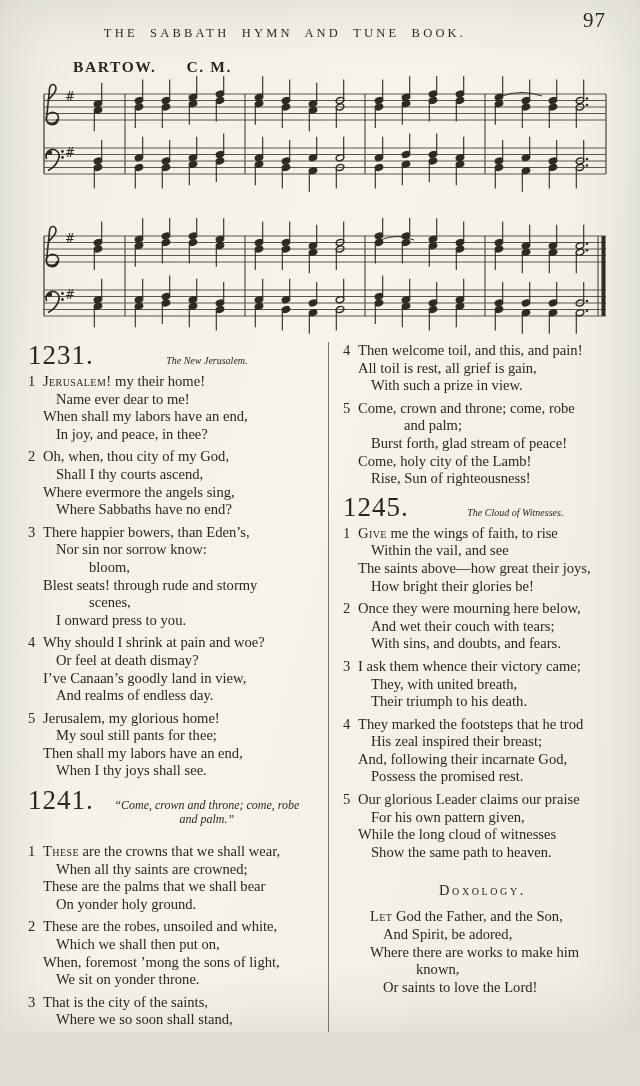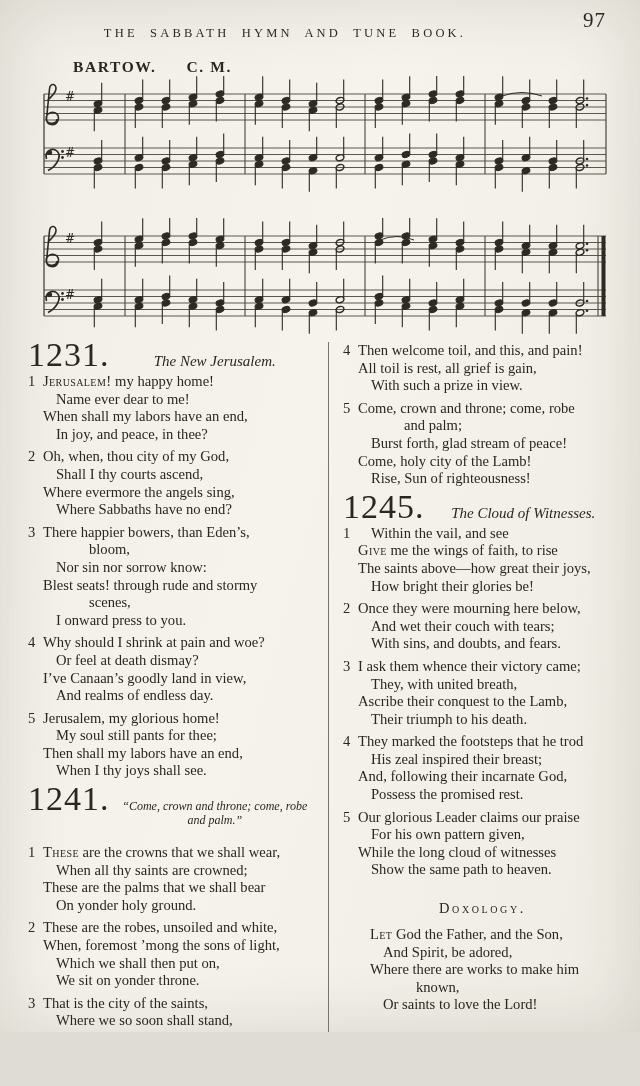--- a/index.html
+++ b/index.html
@@ -17,22 +17,22 @@
   .tune-line{position:absolute;top:58px;left:73px;font-size:15.5px;font-weight:bold;letter-spacing:1.6px}
   .tune-line .meter{margin-left:30px}
   .music{position:absolute;left:30px;width:584px;height:126px}
   .sys1{top:76px}
   .sys2{top:218px}
   .text-area{position:absolute;top:342px;left:28px;width:594px;display:flex;align-items:flex-start}
   .col-left{width:292px;padding-right:8px}
   .col-right{flex:1;border-left:1px solid #7a7468;padding-left:14px;min-height:714px}
   .hymn-heading{display:flex;align-items:baseline;margin:6px 0 5px}
   .col-left .hymn-heading:first-child{margin-top:0}
-  .hymn-number{font-size:34px;line-height:26px;letter-spacing:1px;white-space:nowrap}
-  .hymn-title{flex:1;text-align:center;font-style:italic;font-size:15px;line-height:14px;padding:0 4px}
+  .hymn-number{font-size:27px;line-height:26px;letter-spacing:1px;white-space:nowrap}
+  .hymn-title{flex:1;text-align:center;font-style:italic;font-size:10px;line-height:14px;padding:0 4px}
   .hymn-title.small{font-size:12px;max-width:198px;margin:12px auto}
   .subheading{text-align:center;font-variant:small-caps;font-size:14.5px;letter-spacing:2.6px;margin:21px 0 9px}
   .verse{position:relative;padding-left:15px;margin-bottom:5px;font-size:14.6px;line-height:17.6px;white-space:nowrap}
   .verse .vnum{position:absolute;left:0;top:0}
   .vline.i1{padding-left:13px}
   .vline.i2{padding-left:46px}
   .verse.doxology{padding-left:27px}
   .sc{font-variant:small-caps;letter-spacing:.4px}
   .signature{position:absolute;top:1056px;left:296px;font-size:14px}
 </style>
@@ -393,37 +393,37 @@
     </svg>
 
   <div class="text-area">
     <div class="col-left">
         <div class="hymn-heading">
           <div class="hymn-number">1231.</div>
           <div class="hymn-title">The New Jerusalem.</div>
         </div>
         <div class="verse">
           <span class="vnum">1</span>
-          <div class="vline i0"><span class="sc">Jerusalem!</span><span> my happy home!</span></div>
+          <div class="vline i0"><span class="sc">Jerusalem!</span><span> my their home!</span></div>
           <div class="vline i1">Name ever dear to me!</div>
           <div class="vline i0">When shall my labors have an end,</div>
           <div class="vline i1">In joy, and peace, in thee?</div>
         </div>
         <div class="verse">
           <span class="vnum">2</span>
           <div class="vline i0">Oh, when, thou city of my God,</div>
           <div class="vline i1">Shall I thy courts ascend,</div>
           <div class="vline i0">Where evermore the angels sing,</div>
           <div class="vline i1">Where Sabbaths have no end?</div>
         </div>
         <div class="verse">
           <span class="vnum">3</span>
           <div class="vline i0">There happier bowers, than Eden’s,</div>
+          <div class="vline i1">Nor sin nor sorrow know:</div>
           <div class="vline i2">bloom,</div>
-          <div class="vline i1">Nor sin nor sorrow know:</div>
           <div class="vline i0">Blest seats! through rude and stormy</div>
           <div class="vline i2">scenes,</div>
           <div class="vline i1">I onward press to you.</div>
         </div>
         <div class="verse">
           <span class="vnum">4</span>
           <div class="vline i0">Why should I shrink at pain and woe?</div>
           <div class="vline i1">Or feel at death dismay?</div>
           <div class="vline i0">I’ve Canaan’s goodly land in view,</div>
           <div class="vline i1">And realms of endless day.</div>
@@ -442,22 +442,22 @@
         <div class="verse">
           <span class="vnum">1</span>
           <div class="vline i0"><span class="sc">These</span><span> are the crowns that we shall wear,</span></div>
           <div class="vline i1">When all thy saints are crowned;</div>
           <div class="vline i0">These are the palms that we shall bear</div>
           <div class="vline i1">On yonder holy ground.</div>
         </div>
         <div class="verse">
           <span class="vnum">2</span>
           <div class="vline i0">These are the robes, unsoiled and white,</div>
+          <div class="vline i1">Which we shall then put on,</div>
           <div class="vline i0">When, foremost ’mong the sons of light,</div>
-          <div class="vline i1">Which we shall then put on,</div>
           <div class="vline i1">We sit on yonder throne.</div>
         </div>
         <div class="verse">
           <span class="vnum">3</span>
           <div class="vline i0">That is the city of the saints,</div>
           <div class="vline i1">Where we so soon shall stand,</div>
           <div class="vline i0">When we shall strike these desert-tents,</div>
           <div class="vline i1">And quit this desert-land.</div>
         </div>
       </div>
@@ -475,36 +475,35 @@
           <div class="vline i1">Burst forth, glad stream of peace!</div>
           <div class="vline i0">Come, holy city of the Lamb!</div>
           <div class="vline i1">Rise, Sun of righteousness!</div>
         </div>
         <div class="hymn-heading">
           <div class="hymn-number">1245.</div>
           <div class="hymn-title">The Cloud of Witnesses.</div>
         </div>
         <div class="verse">
           <span class="vnum">1</span>
+          <div class="vline i0"><span class="sc">Give</span><span> me the wings of faith, to rise</span></div>
           <div class="vline i1">Within the vail, and see</div>
-          <div class="vline i0"><span class="sc">Give</span><span> me the wings of faith, to rise</span></div>
           <div class="vline i0">The saints above—how great their joys,</div>
           <div class="vline i1">How bright their glories be!</div>
         </div>
         <div class="verse">
           <span class="vnum">2</span>
           <div class="vline i0">Once they were mourning here below,</div>
           <div class="vline i1">And wet their couch with tears;</div>
           <div class="vline i1">With sins, and doubts, and fears.</div>
         </div>
         <div class="verse">
           <span class="vnum">3</span>
           <div class="vline i0">I ask them whence their victory came;</div>
           <div class="vline i1">They, with united breath,</div>
-          <div class="vline i0">Ascribe their conquest to the Lamb,</div>
           <div class="vline i1">Their triumph to his death.</div>
         </div>
         <div class="verse">
           <span class="vnum">4</span>
           <div class="vline i0">They marked the footsteps that he trod</div>
           <div class="vline i1">His zeal inspired their breast;</div>
           <div class="vline i0">And, following their incarnate God,</div>
           <div class="vline i1">Possess the promised rest.</div>
         </div>
         <div class="verse">

